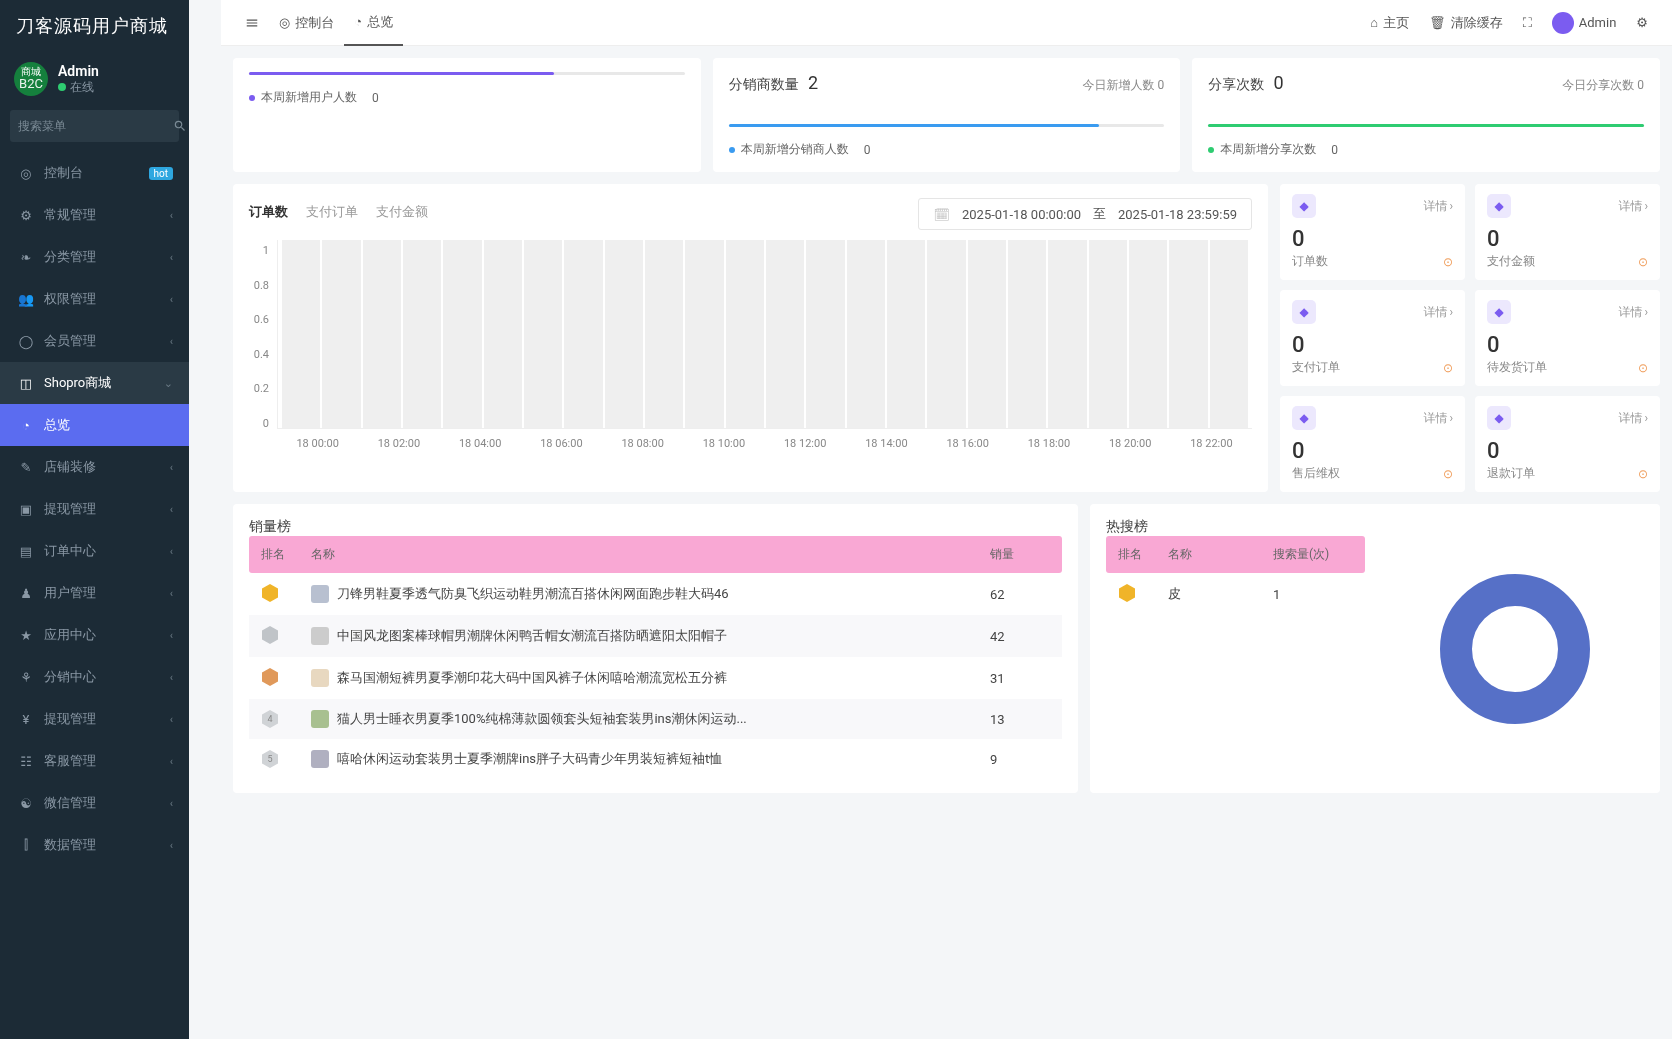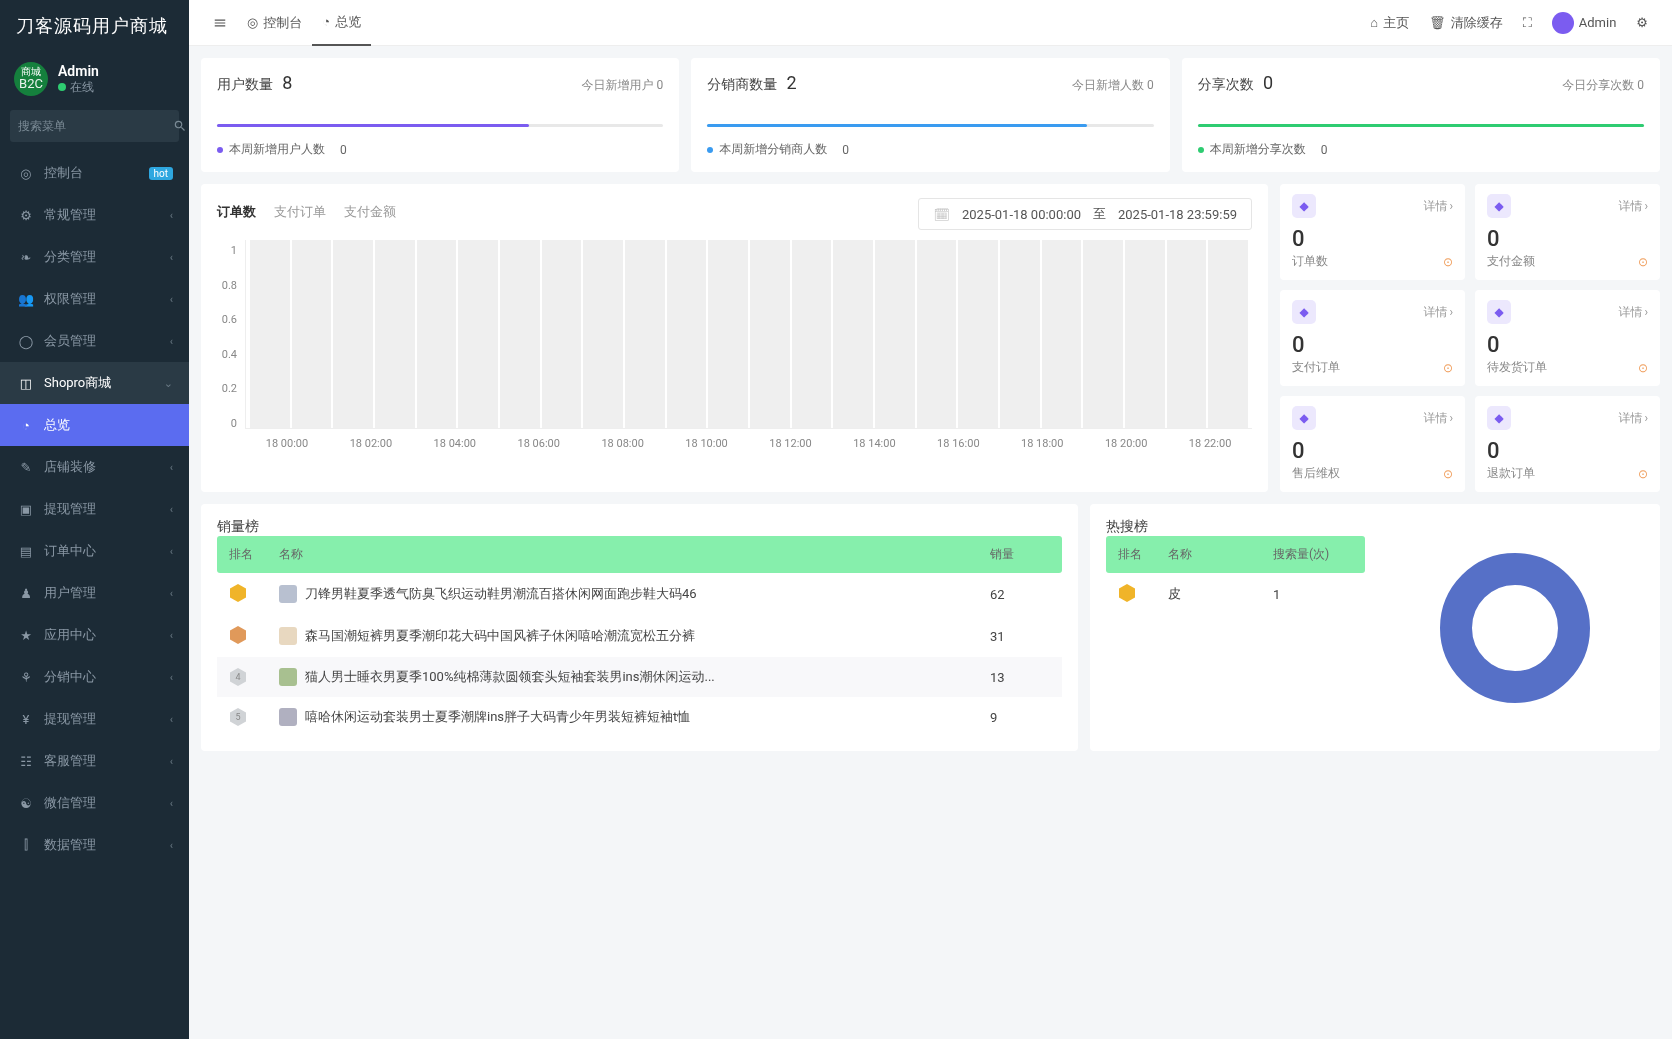--- a/index.html
+++ b/index.html
@@ -1,17 +1,17 @@
 <!DOCTYPE html>
 <html><head>
 <meta charset="utf-8">
 <style>
 * { margin: 0; padding: 0; box-sizing: border-box; }
 body { font-family: -apple-system, BlinkMacSystemFont, "Segoe UI", Roboto, "Helvetica Neue", Arial, sans-serif; font-size: 13px; color: #333; background: #f4f6f8; }
-.app { display: flex; min-height: 100vh; }
+.app { display: flex; min-height: 100vh; gap: 32px; }
 
 
 .sidebar { width: 189px; background: #1c2b36; color: #8a98a5; display: flex; flex-direction: column; }
 .brand { color: #fff; font-size: 18px; padding: 14px 16px; font-weight: 500; letter-spacing: 1px; }
 .user-block { display: flex; align-items: center; padding: 10px 14px 14px; gap: 10px; }
 .avatar { width: 34px; height: 34px; border-radius: 50%; background: #15803d; color: #fff; font-size: 10px; display: flex; flex-direction: column; align-items: center; justify-content: center; line-height: 1.1; }
 .avatar .sub { font-size: 13px; opacity: .9; }
 .user-name { color: #fff; font-weight: 600; font-size: 14px; }
 .user-status { font-size: 12px; color: #8a98a5; display: flex; align-items: center; gap: 4px; }
 .dot-online { width: 8px; height: 8px; border-radius: 50%; background: #2ecc71; display: inline-block; }
@@ -79,21 +79,21 @@
 .mini-label { font-size: 12px; color: #888; margin-top: 2px; display: flex; align-items: center; justify-content: space-between; }
 .warn-icon { color: #f0a060; font-size: 12px; }
 
 
 .rank-row { display: flex; gap: 12px; }
 .rank-card { background: #fff; border-radius: 4px; padding: 14px 16px; }
 .rank-left { flex: 1; min-width: 0; }
 .rank-right { width: 570px; display: flex; gap: 20px; }
 .rank-title { font-size: 14px; color: #444; }
 .rank-table { width: 100%; }
-.rt-head { display: flex; background: #86efac; padding: 10px 12px; font-size: 12px; color: #666; border-radius: 3px; }
+.rt-head { display: flex; background: #f9a8d4; padding: 10px 12px; font-size: 12px; color: #666; border-radius: 3px; }
 .rt-row { display: flex; padding: 10px 12px; font-size: 13px; color: #444; align-items: center; }
 .rt-row.stripe { background: #f8f8fa; }
 .col-rank { width: 50px; }
 .col-name { flex: 1; display: flex; align-items: center; gap: 8px; min-width: 0; }
 .col-name span.txt { overflow: hidden; text-overflow: ellipsis; white-space: nowrap; }
 .col-sales { width: 60px; text-align: left; }
 .col-search { width: 80px; text-align: left; }
 .rank-badge { width: 18px; height: 20px; display: inline-flex; align-items: center; justify-content: center; }
 .hex { width: 16px; height: 18px; background: #ccc; clip-path: polygon(50% 0, 100% 25%, 100% 75%, 50% 100%, 0 75%, 0 25%); display: flex; align-items: center; justify-content: center; font-size: 9px; color: #fff; }
 .hex.gold { background: #f0b429; }
@@ -264,24 +264,20 @@
       </div>
       <div class="tb-btn">
         <span>⚙</span>
       </div>
     </div>
 
     <div class="content">
 
       <div class="row">
         <div class="card stat-card">
-          <div class="stat-head">
-            <div><span class="stat-title">用户数量</span> <span class="stat-num">8</span></div>
-            <div class="stat-right">今日新增用户 0</div>
-          </div>
           <div class="prog">
               <div class="fill purple" style="width:70%"></div>
             </div>
           <div class="stat-foot"><span class="dot purple"></span><span>本周新增用户人数</span>&nbsp;<span>0</span></div>
         </div>
         <div class="card stat-card">
           <div class="stat-head">
             <div><span class="stat-title">分销商数量</span> <span class="stat-num">2</span></div>
             <div class="stat-right">今日新增人数 0</div>
           </div>
@@ -451,20 +447,30 @@
                 <div class="rt-row">
                   <div class="col-rank"><span class="rank-badge">
                       <span class="hex gold"></span>
                     </span></div>
                   <div class="col-name">
                     <span class="thumb t1"></span>
                     <span class="txt">刀锋男鞋夏季透气防臭飞织运动鞋男潮流百搭休闲网面跑步鞋大码46</span>
                   </div>
                   <div class="col-sales">62</div>
                 </div>
+                <div class="rt-row stripe">
+                  <div class="col-rank"><span class="rank-badge">
+                      <span class="hex silver"></span>
+                    </span></div>
+                  <div class="col-name">
+                    <span class="thumb t2"></span>
+                    <span class="txt">中国风龙图案棒球帽男潮牌休闲鸭舌帽女潮流百搭防晒遮阳太阳帽子</span>
+                  </div>
+                  <div class="col-sales">42</div>
+                </div>
                 <div class="rt-row">
                   <div class="col-rank"><span class="rank-badge">
                       <span class="hex bronze"></span>
                     </span></div>
                   <div class="col-name">
                     <span class="thumb t3"></span>
                     <span class="txt">森马国潮短裤男夏季潮印花大码中国风裤子休闲嘻哈潮流宽松五分裤</span>
                   </div>
                   <div class="col-sales">31</div>
                 </div>

